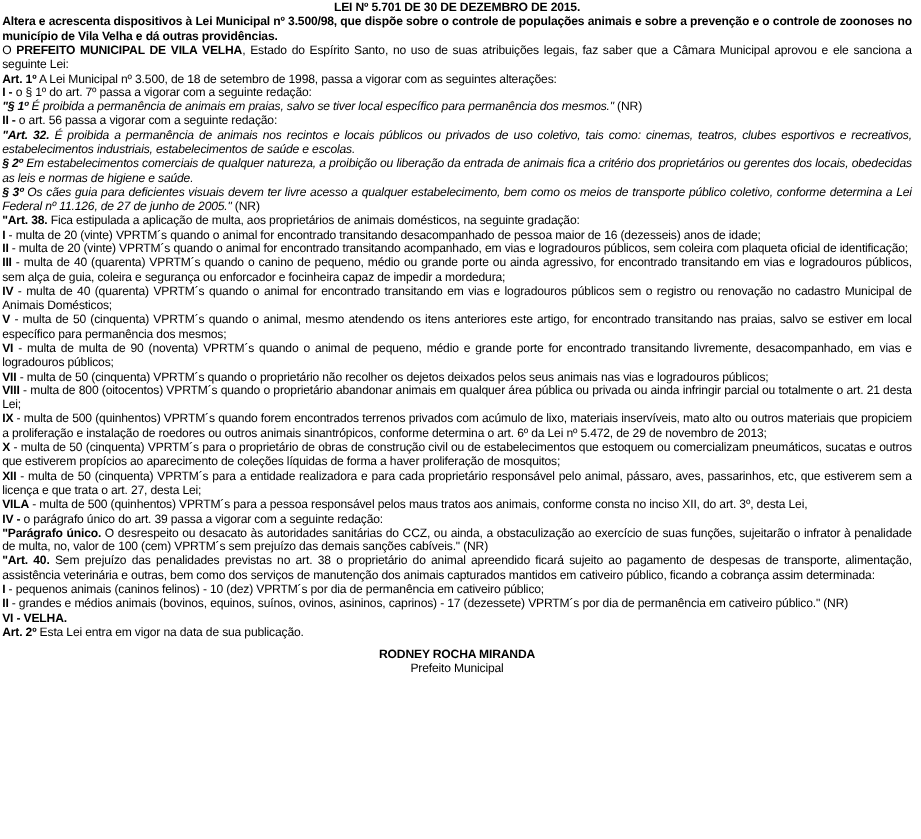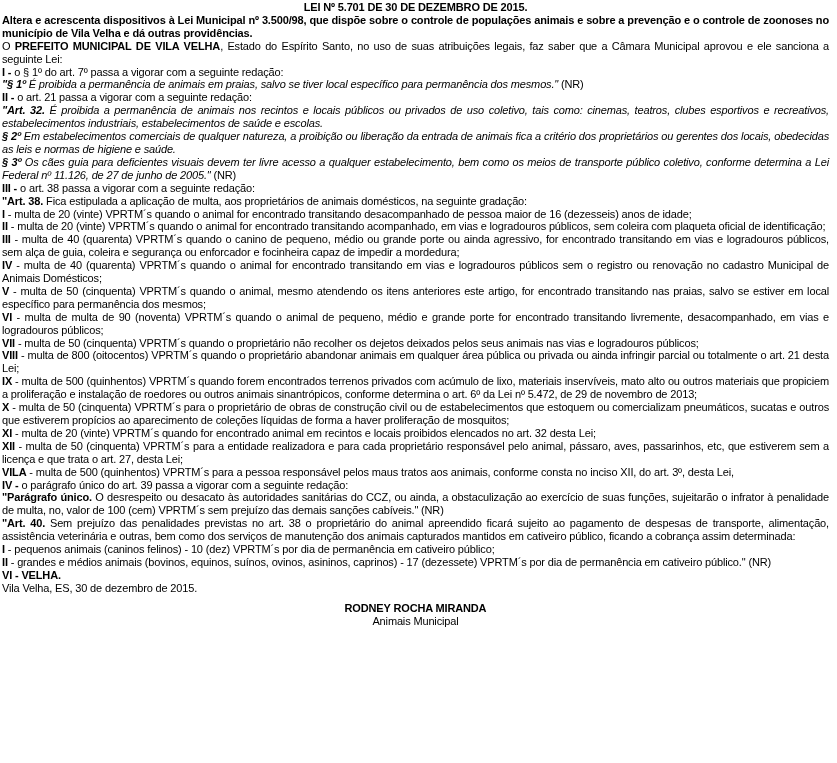--- a/index.html
+++ b/index.html
@@ -30,43 +30,42 @@
   .i { font-style: italic; }
   .sig-gap { margin-top: 7px !important; }
 </style>
 </head>
 <body>
 
 <div class="doc">
     <p class="para center"><span class="b">LEI Nº 5.701 DE 30 DE DEZEMBRO DE 2015.</span></p>
     <p class="para"><span class="b">Altera e acrescenta dispositivos à Lei Municipal nº 3.500/98, que dispõe sobre o controle de populações animais e sobre a prevenção e o controle de zoonoses no município de Vila Velha e dá outras providências.</span></p>
     <p class="para"><span>O </span><span class="b">PREFEITO MUNICIPAL DE VILA VELHA</span><span>, Estado do Espírito Santo, no uso de suas atribuições legais, faz saber que a Câmara Municipal aprovou e ele sanciona a seguinte Lei:</span></p>
+    <p class="para"><span class="b">Art. 1º</span><span> A Lei Municipal nº 3.500, de 18 de setembro de 1998, passa a vigorar com as seguintes alterações:</span></p>
     <p class="para"><span class="b">I -</span><span> o § 1º do art. 7º passa a vigorar com a seguinte redação:</span></p>
     <p class="para"><span class="b i">"§ 1º</span><span class="i"> É proibida a permanência de animais em praias, salvo se tiver local específico para permanência dos mesmos."</span><span> (NR)</span></p>
-    <p class="para"><span class="b">II -</span><span> o art. 21 passa a vigorar com a seguinte redação:</span></p>
+    <p class="para"><span class="b">II -</span><span> o art. 56 passa a vigorar com a seguinte redação:</span></p>
     <p class="para"><span class="b i">"Art. 32.</span><span class="i"> É proibida a permanência de animais nos recintos e locais públicos ou privados de uso coletivo, tais como: cinemas, teatros, clubes esportivos e recreativos, estabelecimentos industriais, estabelecimentos de saúde e escolas.</span></p>
     <p class="para"><span class="b i">§ 2º</span><span class="i"> Em estabelecimentos comerciais de qualquer natureza, a proibição ou liberação da entrada de animais fica a critério dos proprietários ou gerentes dos locais, obedecidas as leis e normas de higiene e saúde.</span></p>
     <p class="para"><span class="b i">§ 3º</span><span class="i"> Os cães guia para deficientes visuais devem ter livre acesso a qualquer estabelecimento, bem como os meios de transporte público coletivo, conforme determina a Lei Federal nº 11.126, de 27 de junho de 2005."</span><span> (NR)</span></p>
-    <p class="para"><span class="b">III -</span><span> o art. 38 passa a vigorar com a seguinte redação:</span></p>
     <p class="para"><span class="b">"Art. 38.</span><span> Fica estipulada a aplicação de multa, aos proprietários de animais domésticos, na seguinte gradação:</span></p>
     <p class="para"><span class="b">I</span><span> - multa de 20 (vinte) VPRTM´s quando o animal for encontrado transitando desacompanhado de pessoa maior de 16 (dezesseis) anos de idade;</span></p>
     <p class="para"><span class="b">II</span><span> - multa de 20 (vinte) VPRTM´s quando o animal for encontrado transitando acompanhado, em vias e logradouros públicos, sem coleira com plaqueta oficial de identificação;</span></p>
     <p class="para"><span class="b">III</span><span> - multa de 40 (quarenta) VPRTM´s quando o canino de pequeno, médio ou grande porte ou ainda agressivo, for encontrado transitando em vias e logradouros públicos, sem alça de guia, coleira e segurança ou enforcador e focinheira capaz de impedir a mordedura;</span></p>
     <p class="para"><span class="b">IV</span><span> - multa de 40 (quarenta) VPRTM´s quando o animal for encontrado transitando em vias e logradouros públicos sem o registro ou renovação no cadastro Municipal de Animais Domésticos;</span></p>
     <p class="para"><span class="b">V</span><span> - multa de 50 (cinquenta) VPRTM´s quando o animal, mesmo atendendo os itens anteriores este artigo, for encontrado transitando nas praias, salvo se estiver em local específico para permanência dos mesmos;</span></p>
     <p class="para"><span class="b">VI</span><span> - multa de multa de 90 (noventa) VPRTM´s quando o animal de pequeno, médio e grande porte for encontrado transitando livremente, desacompanhado, em vias e logradouros públicos;</span></p>
     <p class="para"><span class="b">VII</span><span> - multa de 50 (cinquenta) VPRTM´s quando o proprietário não recolher os dejetos deixados pelos seus animais nas vias e logradouros públicos;</span></p>
     <p class="para"><span class="b">VIII</span><span> - multa de 800 (oitocentos) VPRTM´s quando o proprietário abandonar animais em qualquer área pública ou privada ou ainda infringir parcial ou totalmente o art. 21 desta Lei;</span></p>
     <p class="para"><span class="b">IX</span><span> - multa de 500 (quinhentos) VPRTM´s quando forem encontrados terrenos privados com acúmulo de lixo, materiais inservíveis, mato alto ou outros materiais que propiciem a proliferação e instalação de roedores ou outros animais sinantrópicos, conforme determina o art. 6º da Lei nº 5.472, de 29 de novembro de 2013;</span></p>
     <p class="para"><span class="b">X</span><span> - multa de 50 (cinquenta) VPRTM´s para o proprietário de obras de construção civil ou de estabelecimentos que estoquem ou comercializam pneumáticos, sucatas e outros que estiverem propícios ao aparecimento de coleções líquidas de forma a haver proliferação de mosquitos;</span></p>
-    <p class="para"><span class="b">XI</span><span> - multa de 20 (vinte) VPRTM´s quando for encontrado animal em recintos e locais proibidos elencados no art. 32 desta Lei;</span></p>
     <p class="para"><span class="b">XII</span><span> - multa de 50 (cinquenta) VPRTM´s para a entidade realizadora e para cada proprietário responsável pelo animal, pássaro, aves, passarinhos, etc, que estiverem sem a licença e que trata o art. 27, desta Lei;</span></p>
     <p class="para"><span class="b">VILA</span><span> - multa de 500 (quinhentos) VPRTM´s para a pessoa responsável pelos maus tratos aos animais, conforme consta no inciso XII, do art. 3º, desta Lei,</span></p>
     <p class="para"><span class="b">IV -</span><span> o parágrafo único do art. 39 passa a vigorar com a seguinte redação:</span></p>
     <p class="para"><span class="b">"Parágrafo único.</span><span> O desrespeito ou desacato às autoridades sanitárias do CCZ, ou ainda, a obstaculização ao exercício de suas funções, sujeitarão o infrator à penalidade de multa, no, valor de 100 (cem) VPRTM´s sem prejuízo das demais sanções cabíveis." (NR)</span></p>
     <p class="para"><span class="b">"Art. 40.</span><span> Sem prejuízo das penalidades previstas no art. 38 o proprietário do animal apreendido ficará sujeito ao pagamento de despesas de transporte, alimentação, assistência veterinária e outras, bem como dos serviços de manutenção dos animais capturados mantidos em cativeiro público, ficando a cobrança assim determinada:</span></p>
     <p class="para"><span class="b">I</span><span> - pequenos animais (caninos felinos) - 10 (dez) VPRTM´s por dia de permanência em cativeiro público;</span></p>
     <p class="para"><span class="b">II</span><span> - grandes e médios animais (bovinos, equinos, suínos, ovinos, asininos, caprinos) - 17 (dezessete) VPRTM´s por dia de permanência em cativeiro público." (NR)</span></p>
     <p class="para"><span class="b">VI - VELHA.</span></p>
-    <p class="para"><span>Vila Velha, ES, 30 de dezembro de 2015.</span></p>
+    <p class="para"><span class="b">Art. 2º</span><span> Esta Lei entra em vigor na data de sua publicação.</span></p>
     <p class="para center sig-gap"><span class="b">RODNEY ROCHA MIRANDA</span></p>
-    <p class="para center"><span>Animais Municipal</span></p>
+    <p class="para center"><span>Prefeito Municipal</span></p>
   </div>
 
 </body></html>

